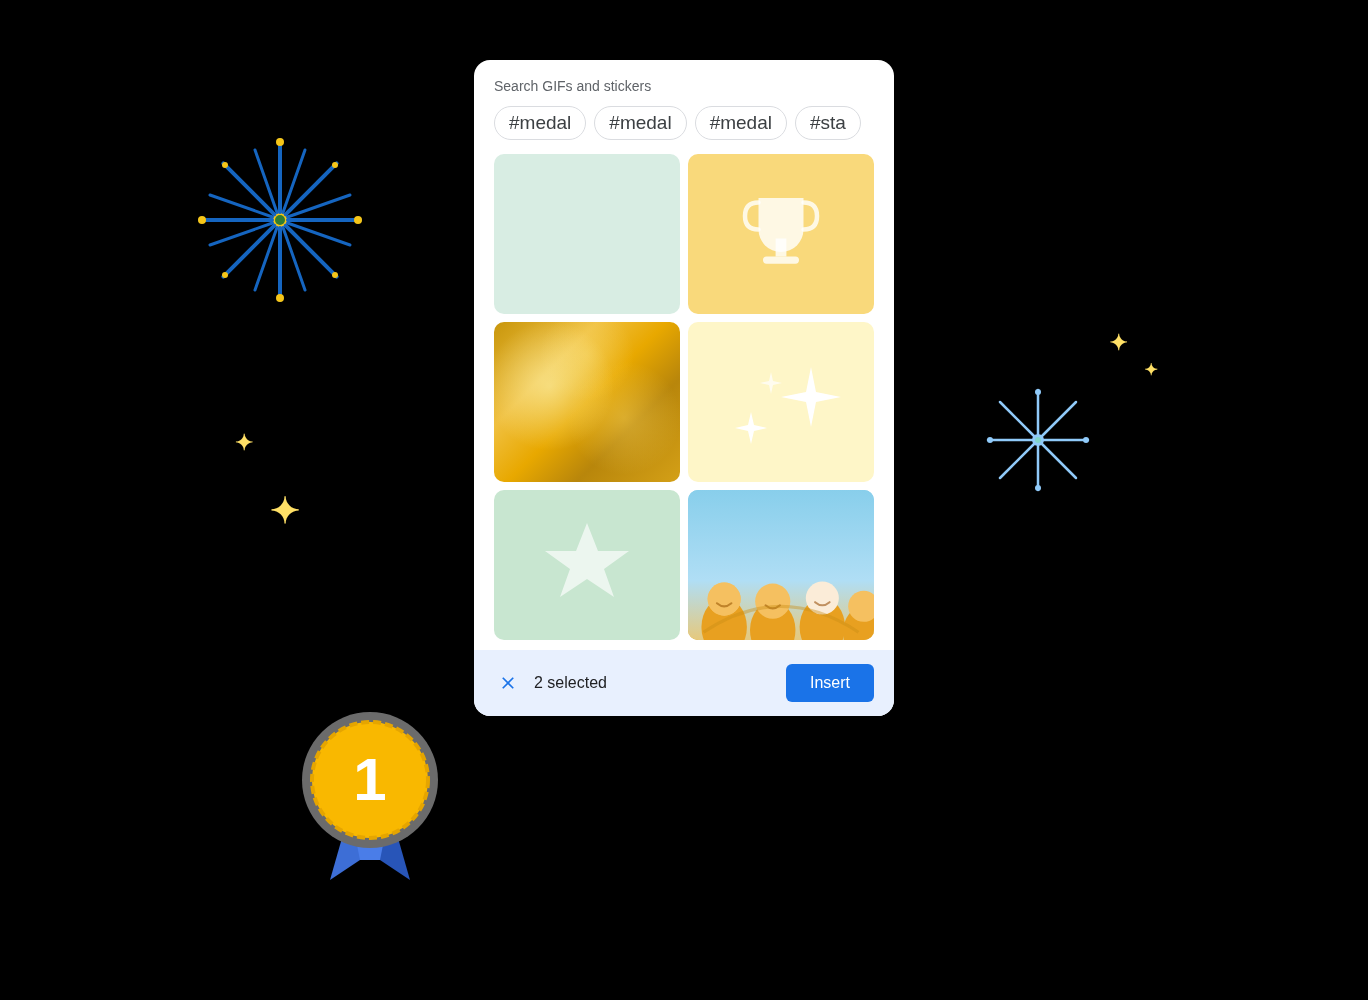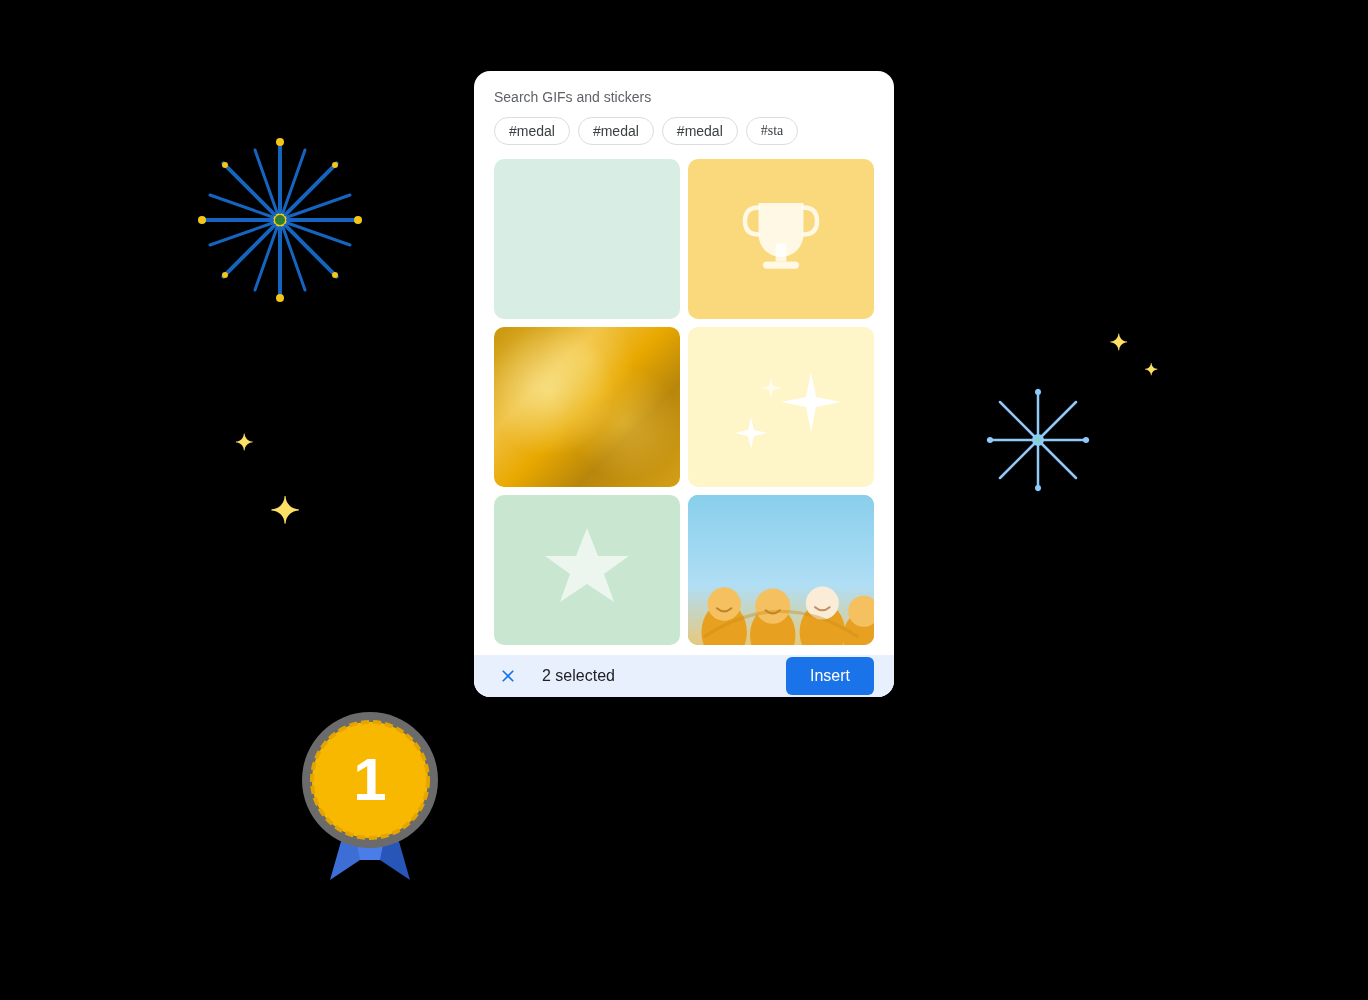--- a/index.html
+++ b/index.html
@@ -47,21 +47,21 @@
       position: absolute;
       bottom: 100px;
       left: 270px;
       width: 200px;
       height: 220px;
     }
 
     
     .dialog {
       position: absolute;
-      top: 71px;
+      top: 60px;
       left: 50%;
       transform: translateX(-50%);
       width: 420px;
       background: #fff;
       border-radius: 16px;
       box-shadow: 0 8px 40px rgba(0,0,0,0.25);
       overflow: hidden;
       display: flex;
       flex-direction: column;
     }
@@ -123,31 +123,30 @@
       display: flex;
       gap: 8px;
       padding: 4px 20px 14px 20px;
       overflow: hidden;
     }
 
     .tag {
       border: 1.5px solid #dadce0;
       border-radius: 20px;
       padding: 5px 14px;
-      font-size: 14px;
+      font-size: 19px;
       color: #3c4043;
       cursor: pointer;
       white-space: nowrap;
       background: #fff;
     }
 
     .tag:last-child {
       
       overflow: hidden;
-      font-family: Liberation Serif, serif;
     }
 
     
     .grid {
       display: grid;
       grid-template-columns: 1fr 1fr;
       gap: 8px;
       padding: 0 20px 10px 20px;
     }
 
@@ -220,22 +219,22 @@
       background: linear-gradient(180deg, #87ceeb 0%, #98d4f0 40%, #e8c070 70%, #d4a020 100%);
       position: relative;
       overflow: hidden;
     }
 
     
     .footer-bar {
       background: #e8f0fe;
       display: flex;
       align-items: center;
-      padding: 2px 20px;
-      gap: 20px;
+      padding: 14px 20px;
+      gap: 12px;
     }
 
     .footer-clear-btn {
       background: none;
       border: none;
       cursor: pointer;
       color: #1a73e8;
       display: flex;
       align-items: center;
       padding: 4px;

